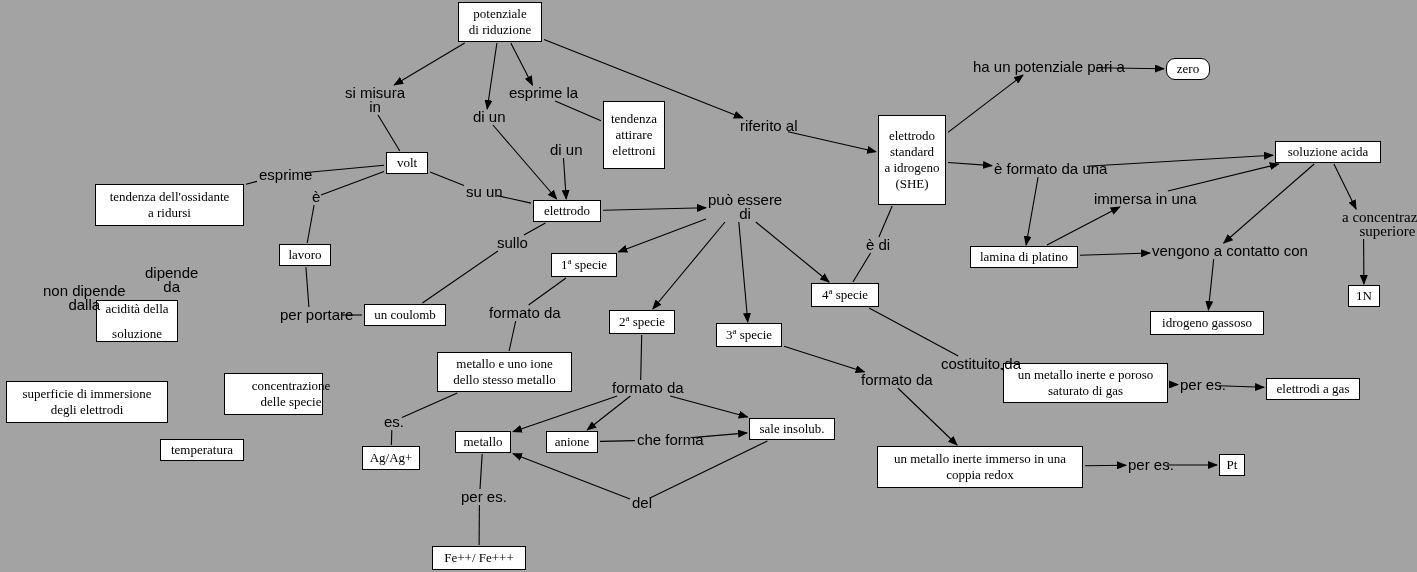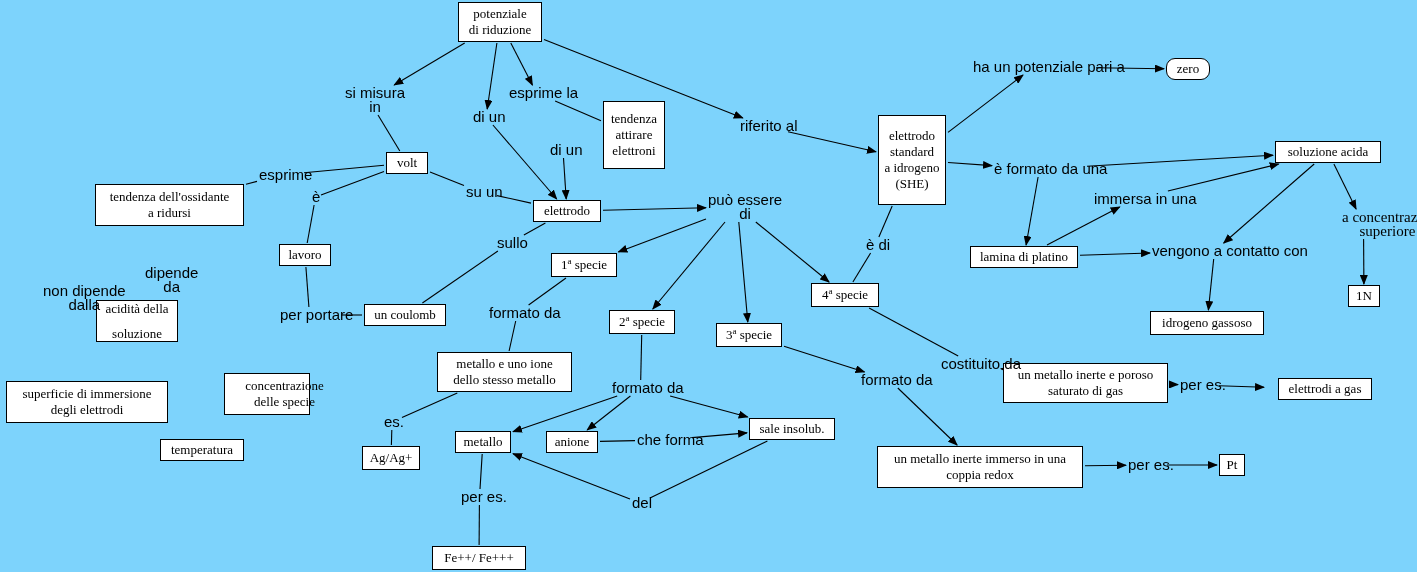--- a/index.html
+++ b/index.html
@@ -1,21 +1,21 @@
 <!DOCTYPE html>
 <html><head>
 <meta charset="utf-8">
 <title>Concept Map</title>
 <style>
   html,body{margin:0;padding:0;background:#ffffff;}
   #map{
     position:relative;
     width:1417px;
     height:572px;
-    background:#7dd3fc;
+    background:#a3a3a3;
     font-family:"Liberation Serif", serif;
     overflow:hidden;
   }
   #edges{position:absolute;left:0;top:0;width:1417px;height:572px;}
   .node{
     position:absolute;
     box-sizing:border-box;
     border:1px solid #000000;
     background:#ffffff;
     font-family:"Liberation Serif", serif;
@@ -186,29 +186,29 @@
         <span class="ln">1N</span>
       </div>
       <div class="node" style="left: 437px; top: 352px; width: 135px; height: 40px;">
         <span class="ln">metallo e uno ione</span>
         <span class="ln">dello stesso metallo</span>
       </div>
       <div class="node" style="left: 6px; top: 381px; width: 162px; height: 42px;">
         <span class="ln">superficie di immersione</span>
         <span class="ln">degli elettrodi</span>
       </div>
-      <div class="node" style="left: 224px; top: 373px; width: 86px; height: 42px; padding-left: 40px;">
+      <div class="node" style="left: 224px; top: 373px; width: 99px; height: 42px; padding-left: 40px;">
         <span class="ln">concentrazione</span>
         <span class="ln">delle specie</span>
       </div>
       <div class="node" style="left: 1003px; top: 363px; width: 165px; height: 40px;">
         <span class="ln">un metallo inerte e poroso</span>
         <span class="ln">saturato di gas</span>
       </div>
-      <div class="node" style="left: 1266px; top: 378px; width: 94px; height: 22px; margin-left: 12px;">
+      <div class="node" style="left: 1266px; top: 378px; width: 94px; height: 22px;">
         <span class="ln">elettrodi a gas</span>
       </div>
       <div class="node" style="left: 160px; top: 439px; width: 84px; height: 22px;">
         <span class="ln">temperatura</span>
       </div>
       <div class="node" style="left: 362px; top: 446px; width: 58px; height: 24px;">
         <span class="ln">Ag/Ag+</span>
       </div>
       <div class="node" style="left: 455px; top: 431px; width: 56px; height: 22px;">
         <span class="ln">metallo</span>

